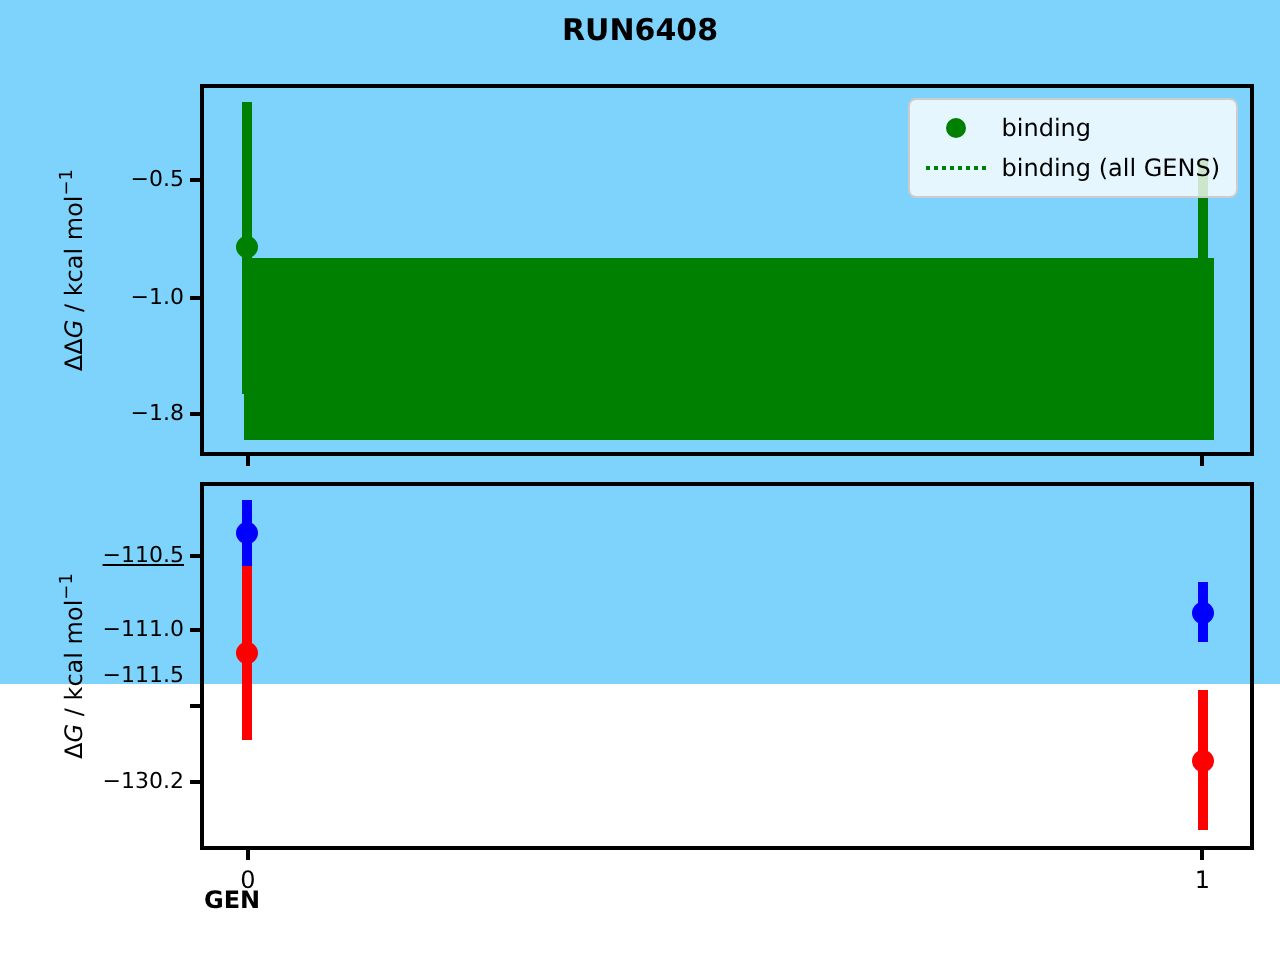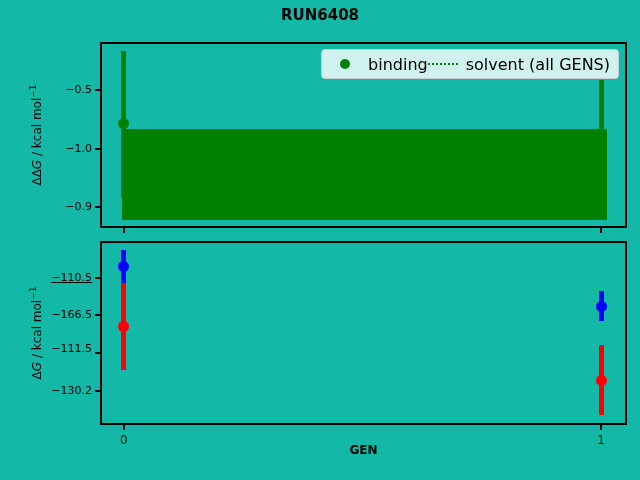--- a/index.html
+++ b/index.html
@@ -1,100 +1,100 @@
 <!DOCTYPE html>
 <html><head>
 <meta charset="utf-8">
 <style>
   html,body{margin:0;padding:0;background:#fff}
   body{width:640px;height:480px;position:relative;overflow:hidden;
        font-family:"DejaVu Sans","Liberation Sans",sans-serif;color:#000}
-  .figure{position:absolute;left:0;top:0;width:640px;height:480px;background:#14b8a6}
+  .figure{position:absolute;left:0;top:0;width:640px;height:342px;background:#7dd3fc}
   .fig-title{position:absolute;top:6px;left:0;width:640px;text-align:center;
              font-size:15px;font-weight:bold}
   .axes{position:absolute;background:transparent}
   #ax0{left:102px;top:44px;width:523px;height:182px}
   #ax1{left:102px;top:243px;width:523px;height:180px}
   .spine{position:absolute;inset:-2px;border:2px solid #000;pointer-events:none}
   .gen{position:absolute;left:0;top:0;width:100%;height:100%;overflow:visible}
   .ytick{position:absolute;left:-7px;width:5px;height:2px;background:#000}
   .yticklabel{position:absolute;left:-64px;width:54px;text-align:right;
               font-size:11px;line-height:16px;white-space:nowrap}
   .xtick{position:absolute;width:2px;height:5px;background:#000}
   .xticklabel{position:absolute;width:30px;text-align:center;font-size:12px;line-height:16px}
   .errbar{position:absolute;width:5px}
   .marker{position:absolute;width:11px;height:11px;border-radius:50%}
   .band{position:absolute}
   .legend{position:absolute;right:6px;background:rgba(255,255,255,0.8);
           border:1px solid #ccc;border-radius:4px;padding:4px 8px 4px 8px;
-          font-size:16px;display:flex;flex-direction:row;z-index:5;white-space:nowrap}
+          font-size:12px;display:flex;flex-direction:column;z-index:5;white-space:nowrap}
   #legend-top{top:5px}
   #legend-bottom{top:4px}
   .legend-row{display:flex;align-items:center;height:20px}
   .handle{width:30px;margin-right:8px;display:flex;justify-content:center;align-items:center;flex:none}
   .ldot{width:10px;height:10px;border-radius:50%}
   .lline{width:30px;height:0;border-top:2px dotted #008000}
   .ylabel{position:absolute;width:220px;height:16px;text-align:center;font-size:12px;
           line-height:16px;transform:rotate(-90deg);white-space:nowrap}
   #ylabel-top{left:-73px;top:127px}
   #ylabel-bottom{left:-73px;top:325px}
   .ylabel i{font-style:italic}
   .ylabel sup,.sup{font-size:9px;vertical-align:super;line-height:0}
-  .xlabel{position:absolute;left:102px;top:443px;width:523px;text-align:center;
+  .xlabel{position:absolute;left:102px;top:443px;width:523px;text-align:left;
           font-size:12px;font-weight:bold}
 </style>
 </head>
 <body>
 
 <div class="figure">
 
   <div class="fig-title">RUN6408</div>
 
   <div class="axes" id="ax0">
     <div class="spine"></div>
     <div class="gen">
         <div class="ytick" style="top: 44.7935px;"></div>
         <div class="yticklabel" style="top: 37.7935px;">−0.5</div>
         <div class="ytick" style="top: 103.503px;"></div>
         <div class="yticklabel" style="top: 96.5032px; text-align: right;">−1.0</div>
         <div class="ytick" style="top: 162.213px;"></div>
-        <div class="yticklabel" style="top: 155.213px;">−0.9</div>
+        <div class="yticklabel" style="top: 155.213px;">−1.8</div>
         <div class="xtick" style="left: 20.9507px; top: 184px;"></div>
         <div class="xtick" style="left: 498.141px; top: 184px;"></div>
         <div class="band" style="left: 19.9507px; width: 485.19px; top: 84.5419px; height: 91.5871px; background: rgb(0, 128, 0);"></div>
         <div class="errbar" style="left: 19.4507px; top: 7.04516px; height: 145.6px; background: rgb(0, 128, 0);"></div>
         <div class="errbar" style="left: 496.641px; top: 36.4px; height: 138.555px; background: rgb(0, 128, 0);"></div>
         <div class="marker" style="left: 16.4507px; top: 74.3452px; background: rgb(0, 128, 0);"></div>
         <div class="marker" style="left: 493.641px; top: 100.177px; background: rgb(0, 128, 0);"></div>
       </div>
     <div class="legend" id="legend-top">
       <div class="legend-row">
         <span class="handle">
           <span class="ldot" style="background: rgb(0, 128, 0);"></span>
         </span>
         <span>binding</span>
       </div>
       <div class="legend-row">
         <span class="handle">
           <span class="lline" style="border-top-color: rgb(0, 128, 0);"></span>
         </span>
-        <span>solvent (all GENS)</span>
+        <span>binding (all GENS)</span>
       </div>
     </div>
   </div>
 
   <div class="axes" id="ax1">
     <div class="spine"></div>
     <div class="gen">
         <div class="ytick" style="top: 33.6444px;"></div>
         <div class="yticklabel" style="top: 26.6444px; text-decoration: underline;">−110.5</div>
         <div class="ytick" style="top: 71.3013px;"></div>
-        <div class="yticklabel" style="top: 64.3013px;">−166.5</div>
+        <div class="yticklabel" style="top: 64.3013px;">−111.0</div>
         <div class="ytick" style="top: 108.958px;"></div>
-        <div class="yticklabel" style="top: 98px;">−111.5</div>
+        <div class="yticklabel" style="top: 87px;">−111.5</div>
         <div class="ytick" style="top: 146.615px;"></div>
         <div class="yticklabel" style="top: 139.615px;">−130.2</div>
         <div class="xtick" style="left: 20.9507px; top: 182px;"></div>
         <div class="xticklabel" style="left: 6.95073px; top: 189px;">0</div>
         <div class="xtick" style="left: 498.141px; top: 182px;"></div>
         <div class="xticklabel" style="left: 484.141px; top: 189px;">1</div>
         <div class="errbar" style="left: 19.4507px; top: 6.77824px; height: 33.1381px; background: rgb(0, 0, 255);"></div>
         <div class="errbar" style="left: 496.641px; top: 48.2008px; height: 30.1255px; background: rgb(0, 0, 255);"></div>
         <div class="marker" style="left: 16.4507px; top: 17.8473px; background: rgb(0, 0, 255);"></div>
         <div class="marker" style="left: 493.641px; top: 57.7636px; background: rgb(0, 0, 255);"></div>

